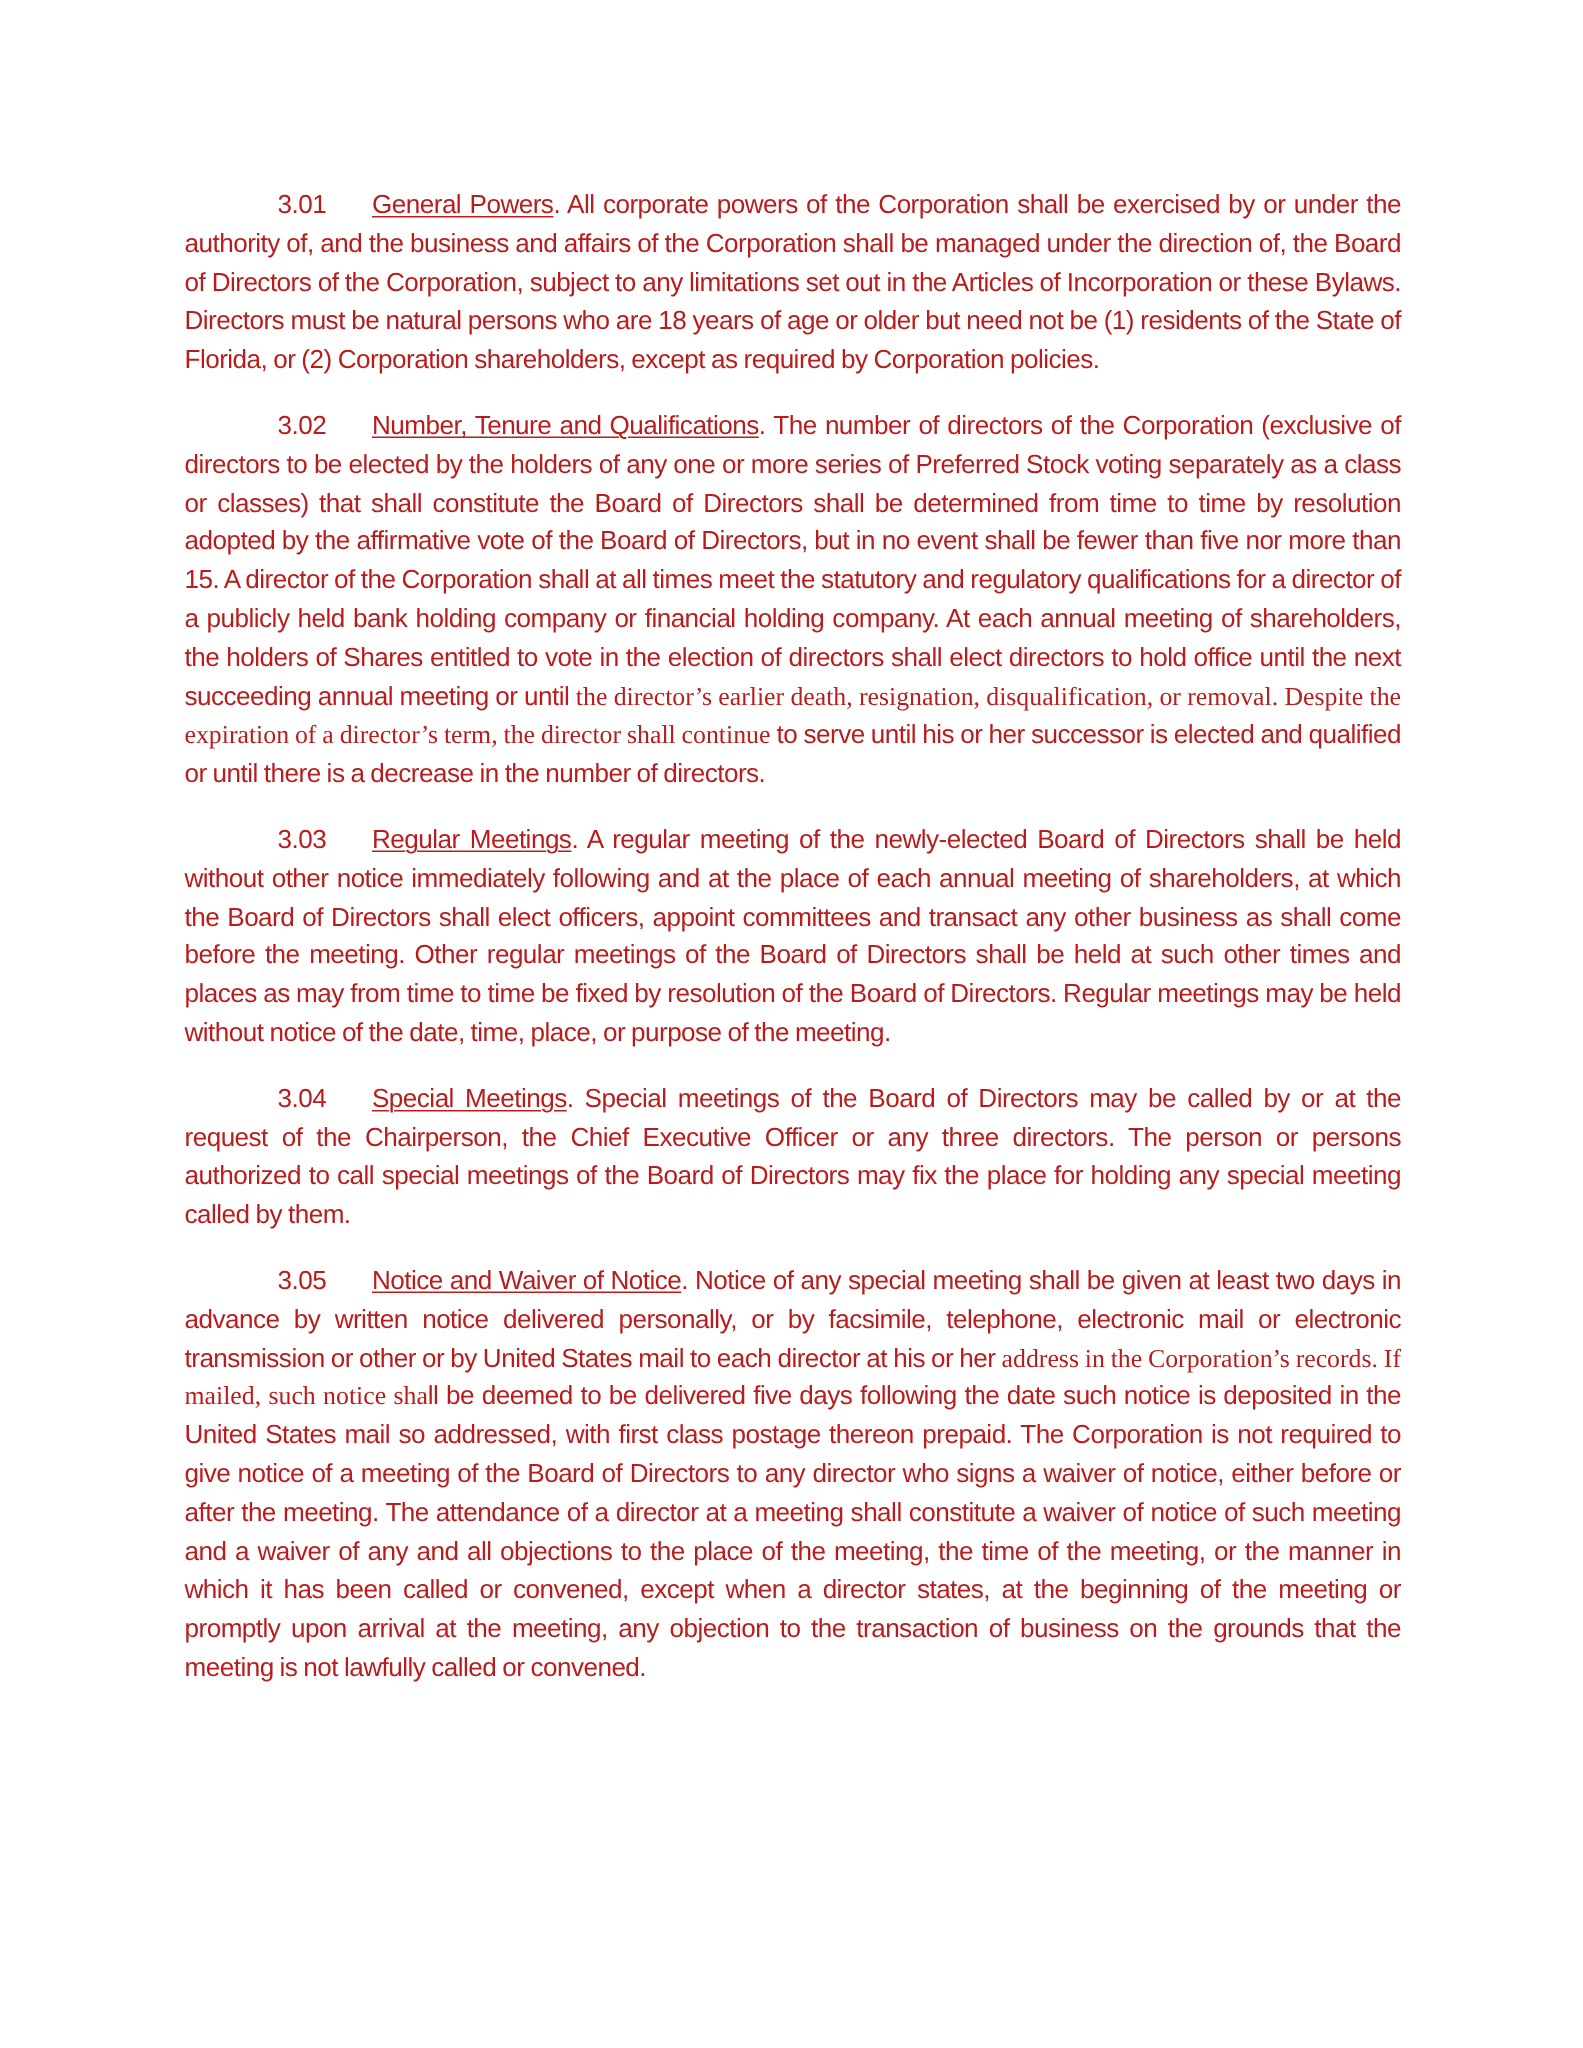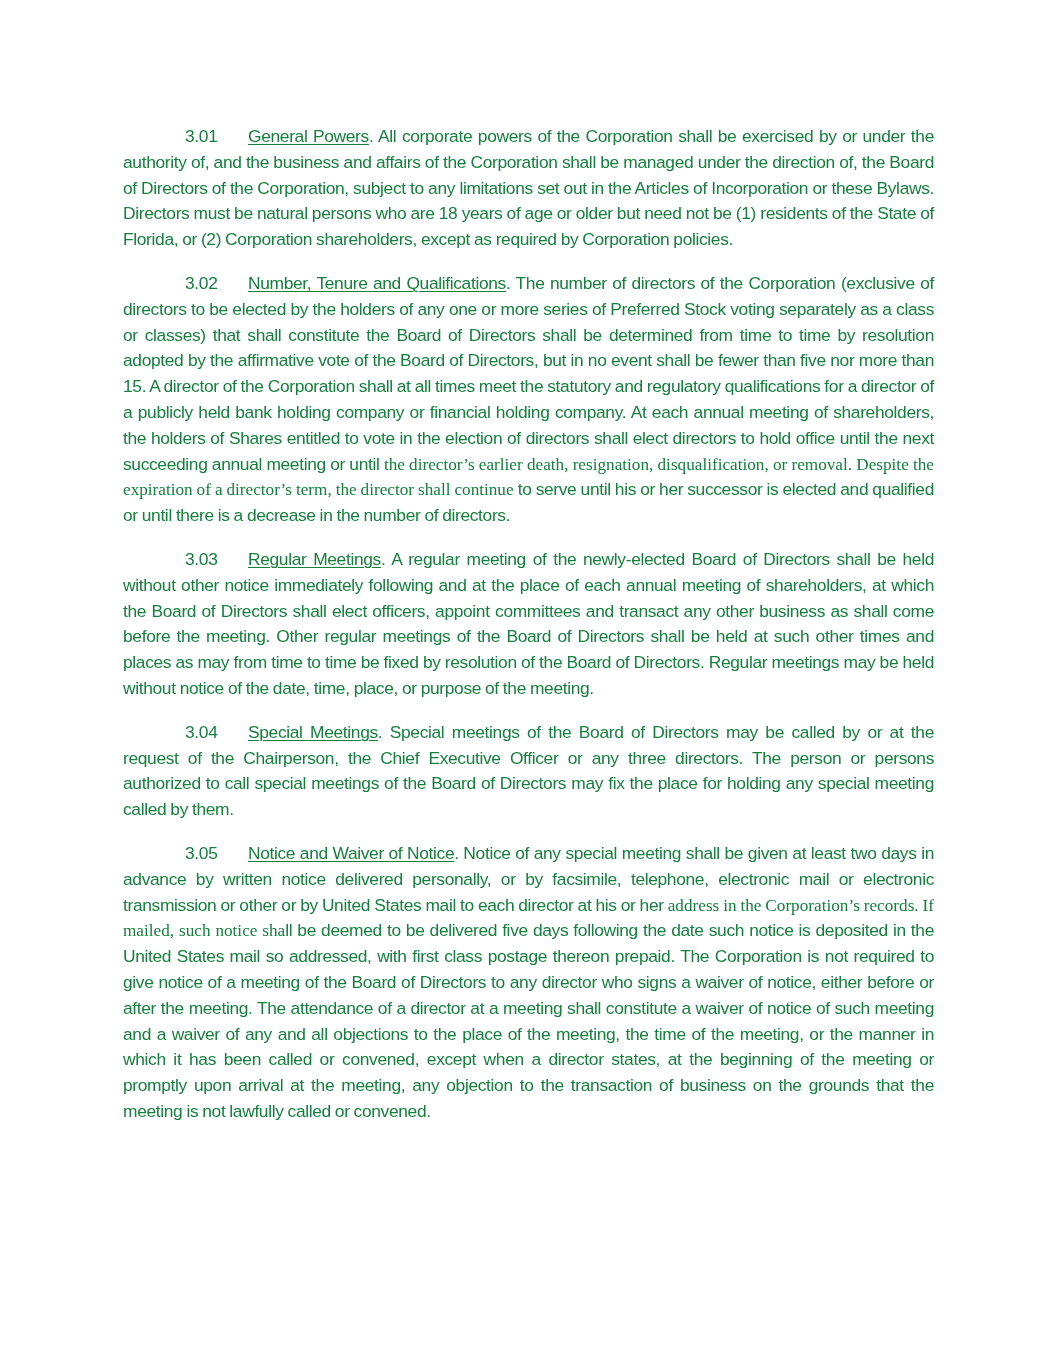--- a/index.html
+++ b/index.html
@@ -11,21 +11,21 @@
       width: 1055px;
       height: 1365px;
       position: relative;
       overflow: hidden;
     }
     .page {
       position: absolute;
       left: 123px;
       top: 124px;
       width: 811px;
-      color: #15803d;
+      color: #b91c1c;
       font-family: "Liberation Sans", sans-serif;
       font-size: 17.4px;
       line-height: 25.8px;
       letter-spacing: -0.35px;
       word-spacing: -0.5px;
     }
     .para {
       margin: 0 0 18px 0;
       text-align: justify;
       text-align-last: left;

